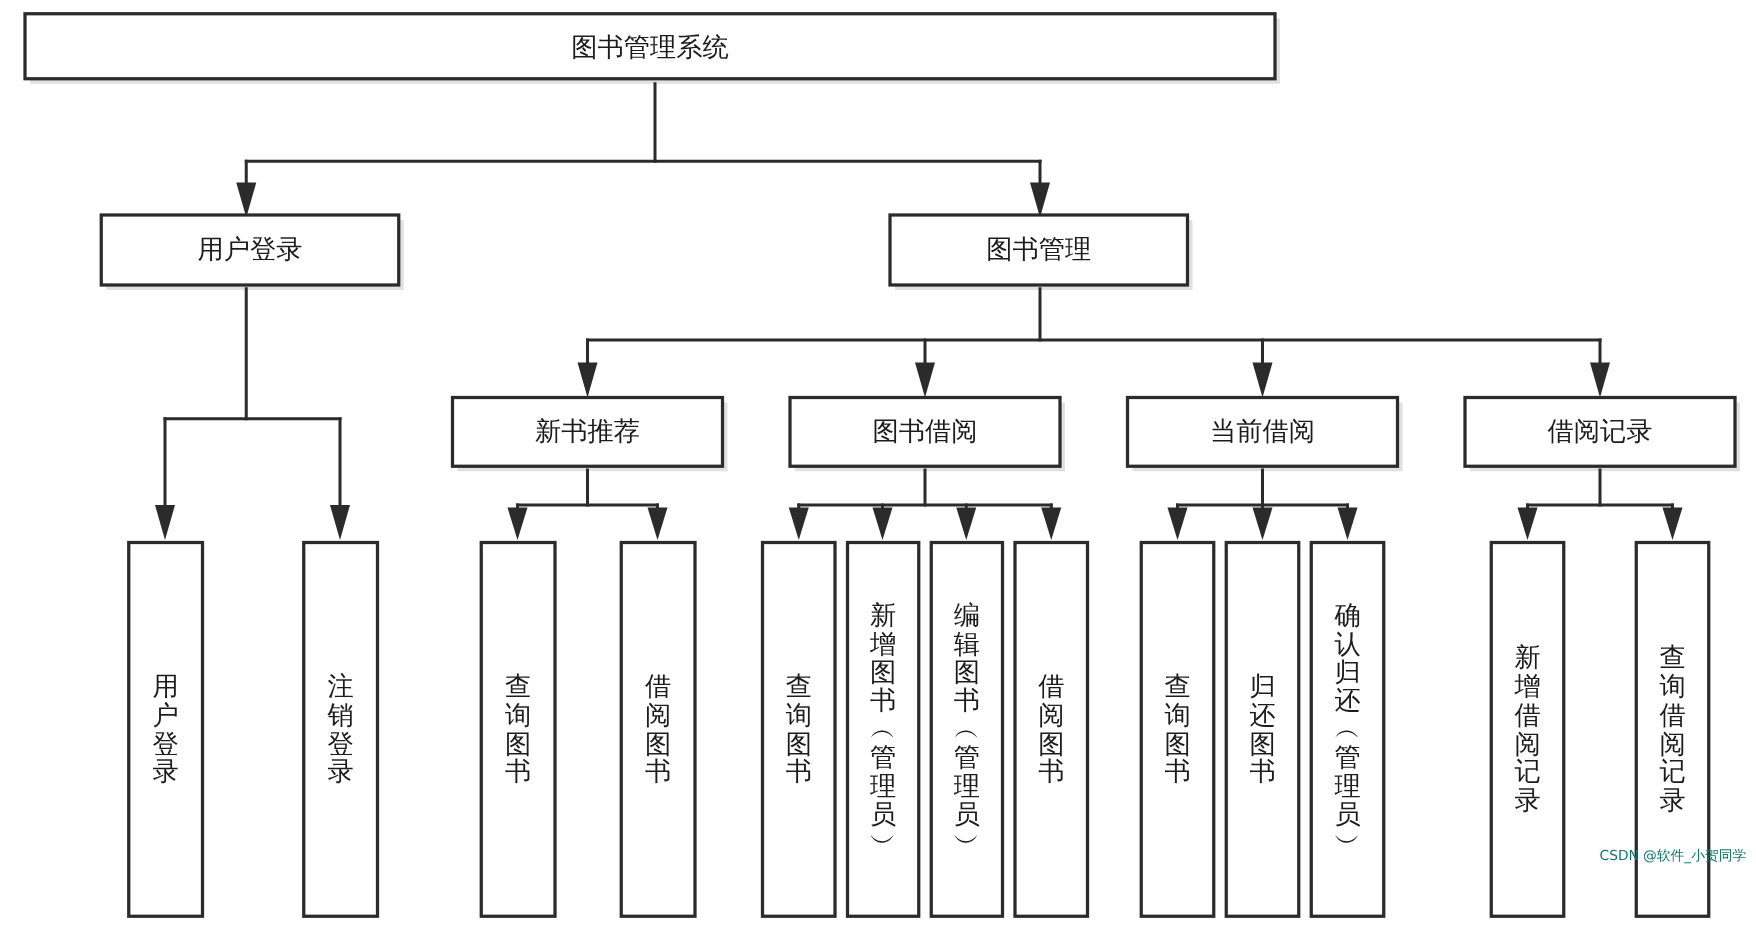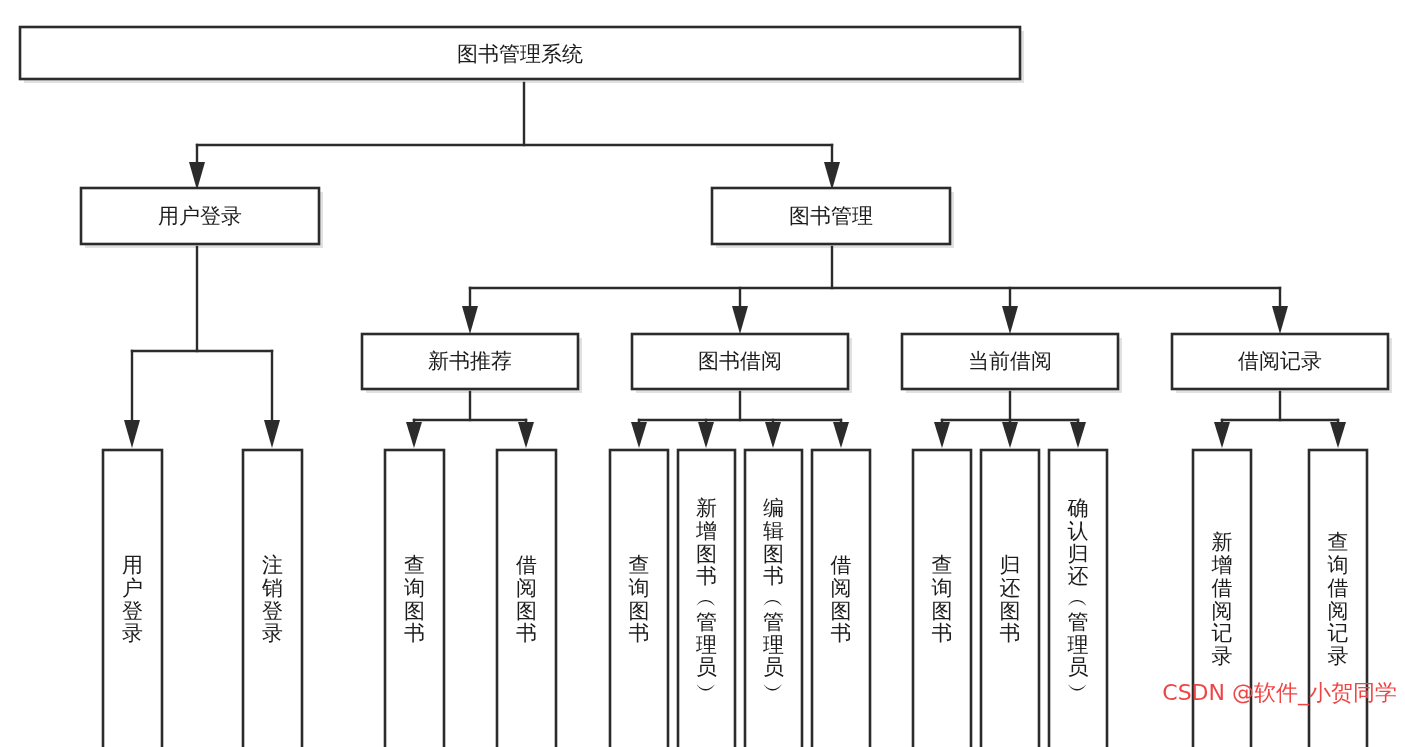--- a/index.html
+++ b/index.html
@@ -13,21 +13,20 @@
     font-family: "DejaVu Sans", "Liberation Sans", sans-serif;
     overflow: hidden;
     position: relative;
   }
   #diagram-root {
     position: absolute;
     left: 0;
     top: 0;
     width: 1405px;
     height: 698px;
-    margin-top: 16px;
   }
   svg#flow {
     display: block;
     width: 1405px;
     height: 747px;
   }
   .node-box {
     fill: #ffffff;
     stroke: #2b2b2b;
     stroke-width: 2.6;
@@ -67,22 +66,22 @@
     font-family: "DejaVu Sans", "Liberation Sans", sans-serif;
   }
   .vtext-wrap span {
     display: block;
     text-align: center;
   }
   .watermark {
     position: absolute;
     right: 8px;
     bottom: 6px;
-    font-size: 22px;
-    color: #ef4444;
+    font-size: 11px;
+    color: #0f766e;
     font-family: "DejaVu Sans", "Liberation Sans", sans-serif;
     white-space: nowrap;
     pointer-events: none;
   }
 </style>
 </head>
 <body>
 
 <div id="diagram-root">
 

